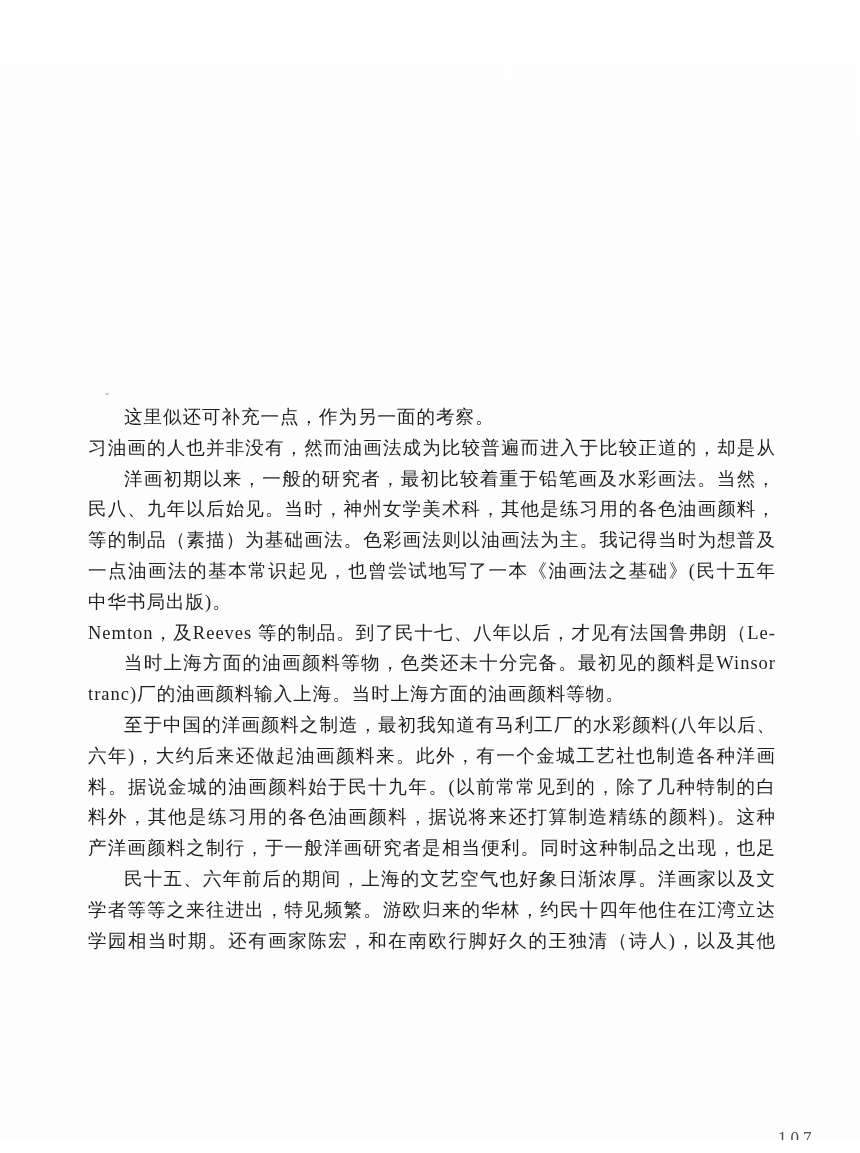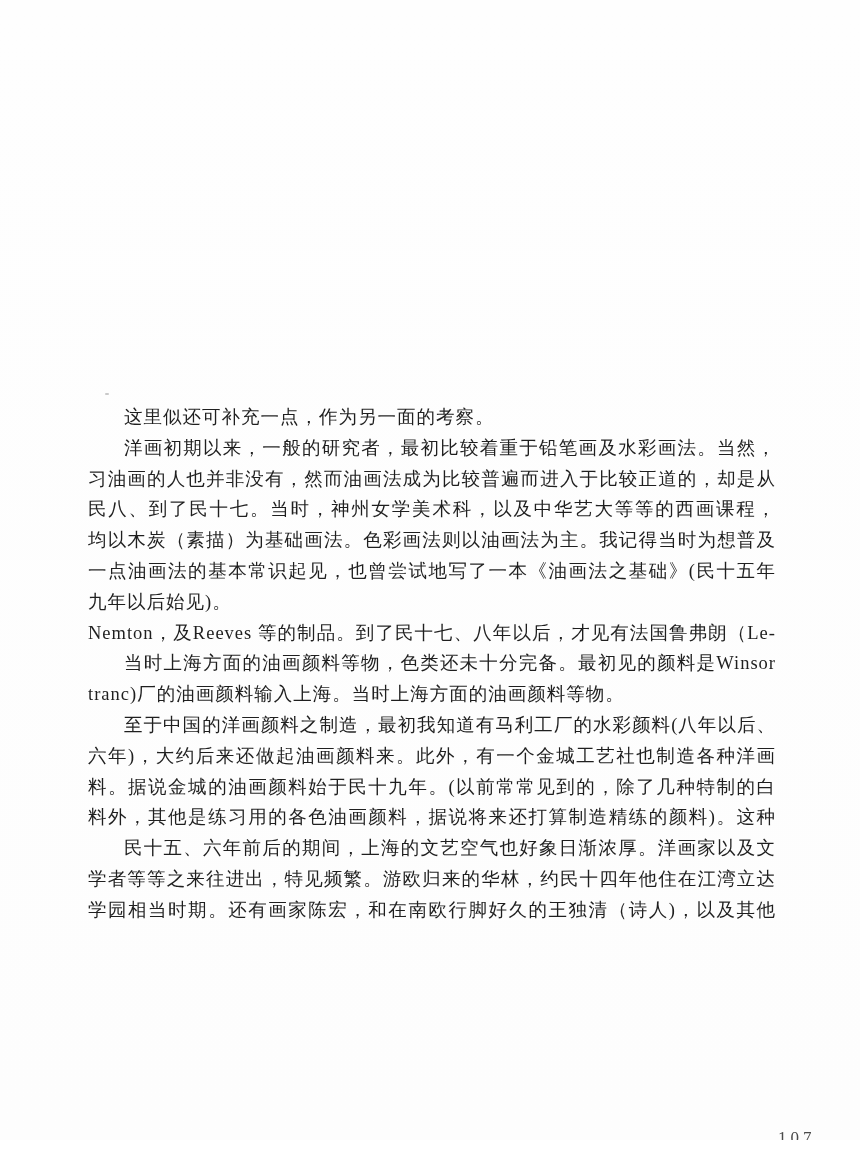--- a/index.html
+++ b/index.html
@@ -59,31 +59,32 @@
     border-radius: 1px;
   }
 </style>
 </head>
 <body>
 
 <div class="page">
   <div class="speck"></div>
   <div class="text-block">
       <div class="line indent">这里似还可补充一点，作为另一面的考察。</div>
+      <div class="line fill">习油画的人也并非没有，然而油画法成为比较普遍而进入于比较正道的，却是从</div>
       <div class="line indent fill">洋画初期以来，一般的研究者，最初比较着重于铅笔画及水彩画法。当然，</div>
-      <div class="line fill">习油画的人也并非没有，然而油画法成为比较普遍而进入于比较正道的，却是从</div>
-      <div class="line fill">民八、到了民十七。当时，神州女学美术科，以及中华艺大等等的西画课程，</div>
-      <div class="line fill">均以木炭（素描）为基础画法。色彩画法则以油画法为主。我记得当时为想普及</div>
+      <div class="line fill">民八、九年以后始见。当时，神州女学美术科，其他是练习用的各色油画颜料，</div>
+      <div class="line fill">等的制品（素描）为基础画法。色彩画法则以油画法为主。我记得当时为想普及</div>
       <div class="line fill">一点油画法的基本常识起见，也曾尝试地写了一本《油画法之基础》(民十五年由</div>
-      <div class="line">九年以后始见)。</div>
+      <div class="line">中华书局出版)。</div>
       <div class="line fill">Nemton，及Reeves 等的制品。到了民十七、八年以后，才见有法国鲁弗朗（Le-</div>
       <div class="line indent fill">当时上海方面的油画颜料等物，色类还未十分完备。最初见的颜料是Winsor</div>
       <div class="line">tranc)厂的油画颜料输入上海。当时上海方面的油画颜料等物。</div>
       <div class="line indent fill">至于中国的洋画颜料之制造，最初我知道有马利工厂的水彩颜料(八年以后、</div>
       <div class="line fill">六年)，大约后来还做起油画颜料来。此外，有一个金城工艺社也制造各种洋画颜</div>
       <div class="line fill">料。据说金城的油画颜料始于民十九年。(以前常常见到的，除了几种特制的白颜</div>
       <div class="line fill">料外，其他是练习用的各色油画颜料，据说将来还打算制造精练的颜料)。这种国</div>
+      <div class="line fill">产洋画颜料之制行，于一般洋画研究者是相当便利。同时这种制品之出现，也足</div>
       <div class="line indent fill gap">民十五、六年前后的期间，上海的文艺空气也好象日渐浓厚。洋画家以及文</div>
       <div class="line fill">学者等等之来往进出，特见频繁。游欧归来的华林，约民十四年他住在江湾立达</div>
       <div class="line fill">学园相当时期。还有画家陈宏，和在南欧行脚好久的王独清（诗人)，以及其他如</div>
     </div>
   <div class="page-number">107</div>
 </div>
 
 </body></html>

